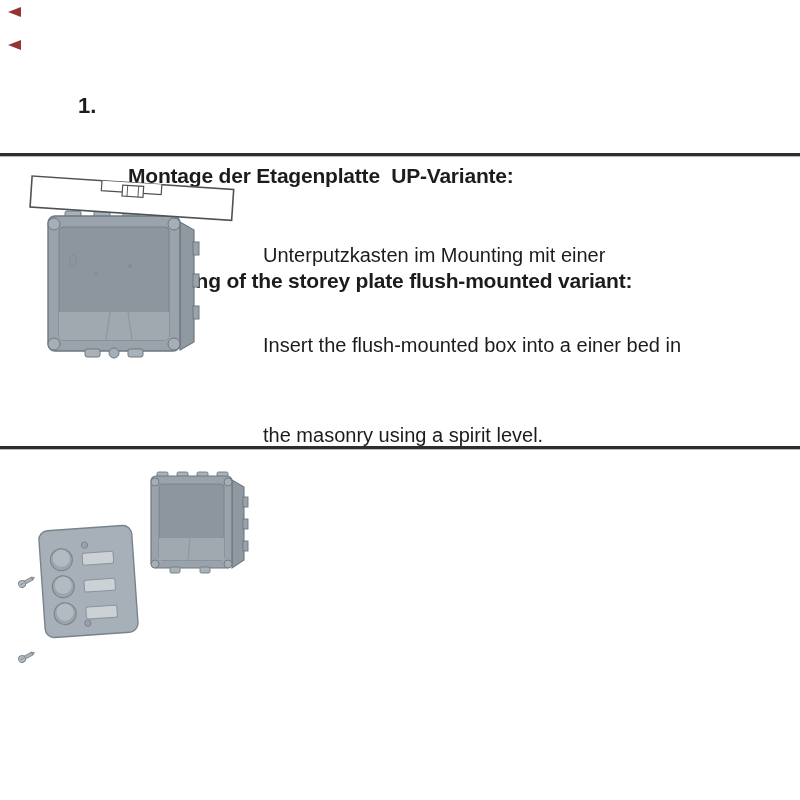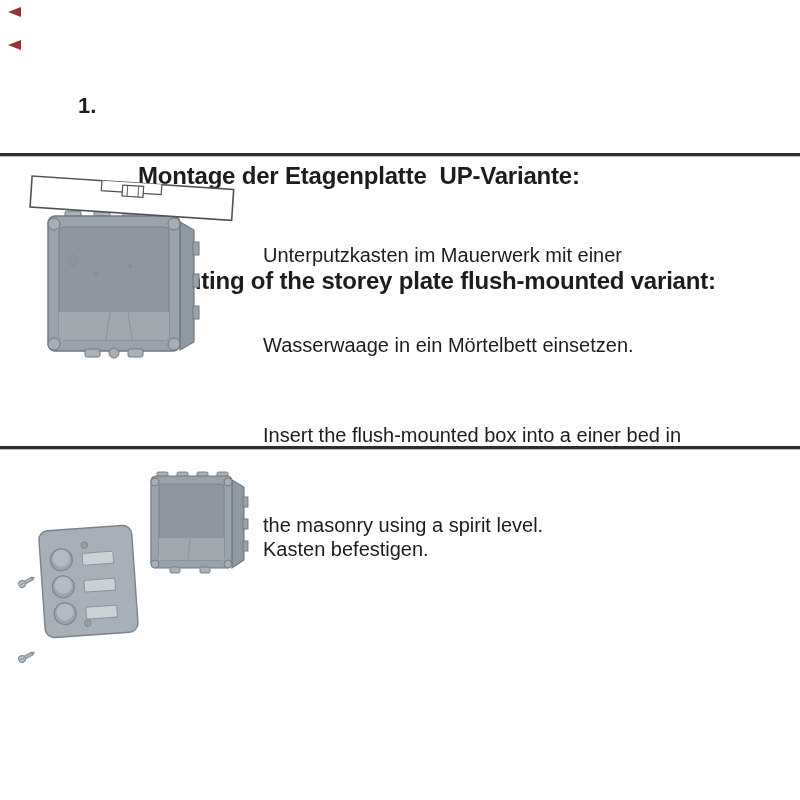--- a/index.html
+++ b/index.html
@@ -7,21 +7,21 @@
   #page{
     position:relative;width:800px;height:800px;background:#ffffff;
     font-family:"Liberation Sans",sans-serif;color:#1c1c1c;overflow:hidden;
   }
   .abs{position:absolute;}
   
   .mark{width:0;height:0;border-top:5px solid transparent;border-bottom:5px solid transparent;
         border-right:13px solid #8e2222;opacity:.92;}
   
   .h-num{left:78px;top:88px;font-size:22px;font-weight:bold;line-height:35px;white-space:pre;}
-  .h-text{left:138px;top:88px;font-size:24px;font-weight:bold;line-height:35px;white-space:pre;letter-spacing:-0.2px;}
+  .h-text{left:128px;top:88px;font-size:21px;font-weight:bold;line-height:35px;white-space:pre;letter-spacing:-0.2px;}
   
   .divider{left:0;width:800px;height:3px;background:#2e2e2e;border-bottom:1px solid #b9b9b9;}
   .divider-1{top:153px;}
   .divider-2{top:446px;}
   
   .sec-text{left:263px;font-size:20px;line-height:30px;white-space:pre;}
   .sec1-text{top:180px;}
   .sec2-text{top:474px;}
   
   .fig1{left:10px;top:166px;width:245px;height:200px;}
@@ -84,22 +84,21 @@
         <rect x="22" y="10" width="202" height="31" fill="#ffffff" stroke="#4d5257" stroke-width="1.6"></rect>
         <path d="M 92 10 L 92 20 L 152 20 L 152 10" fill="#ffffff" stroke="#4d5257" stroke-width="1.2"></path>
         <rect x="113" y="13" width="21" height="11" fill="#ffffff" stroke="#4d5257" stroke-width="1.2"></rect>
         <line x1="118" y1="13" x2="118" y2="24" stroke="#4d5257" stroke-width="0.9"></line>
         <line x1="129" y1="13" x2="129" y2="24" stroke="#4d5257" stroke-width="0.9"></line>
       </g>
     </svg>
   </div>
 
   <div class="abs sec-text sec1-text">
-    <div>Unterputzkasten im Mauerwerk mit einer</div>
-    <div>Wasserwaage in ein Mörtelbett einsetzen.</div>
+    <div>Unterputzkasten im Mounting mit einer</div>
     <div>Insert the flush-mounted box into a einer bed in</div>
     <div>the masonry using a spirit level.</div>
   </div>
 
   <div class="abs divider divider-2"></div>
 
   <div class="abs fig2">
     <svg width="255" height="240" viewBox="0 0 255 240">
 
       <g>
@@ -155,18 +154,17 @@
       <g transform="translate(17,207) rotate(-28)">
         <rect x="2.5" y="-1.6" width="9" height="3.2" fill="#aab3ba" stroke="#7b858d" stroke-width="0.8"></rect>
         <path d="M11.5 -1.6 L14 0 L11.5 1.6 Z" fill="#aab3ba" stroke="#7b858d" stroke-width="0.8"></path>
         <circle cx="0" cy="0" r="3.4" fill="#b6bfc6" stroke="#7b858d" stroke-width="0.9"></circle>
         <line x1="-1.8" y1="0" x2="1.8" y2="0" stroke="#7b858d" stroke-width="0.9"></line>
       </g>
     </svg>
   </div>
 
   <div class="abs sec-text sec2-text">
-    <div>Kasten befestigen.</div>
     
     
   </div>
 
 </div>
 
 </body></html>

